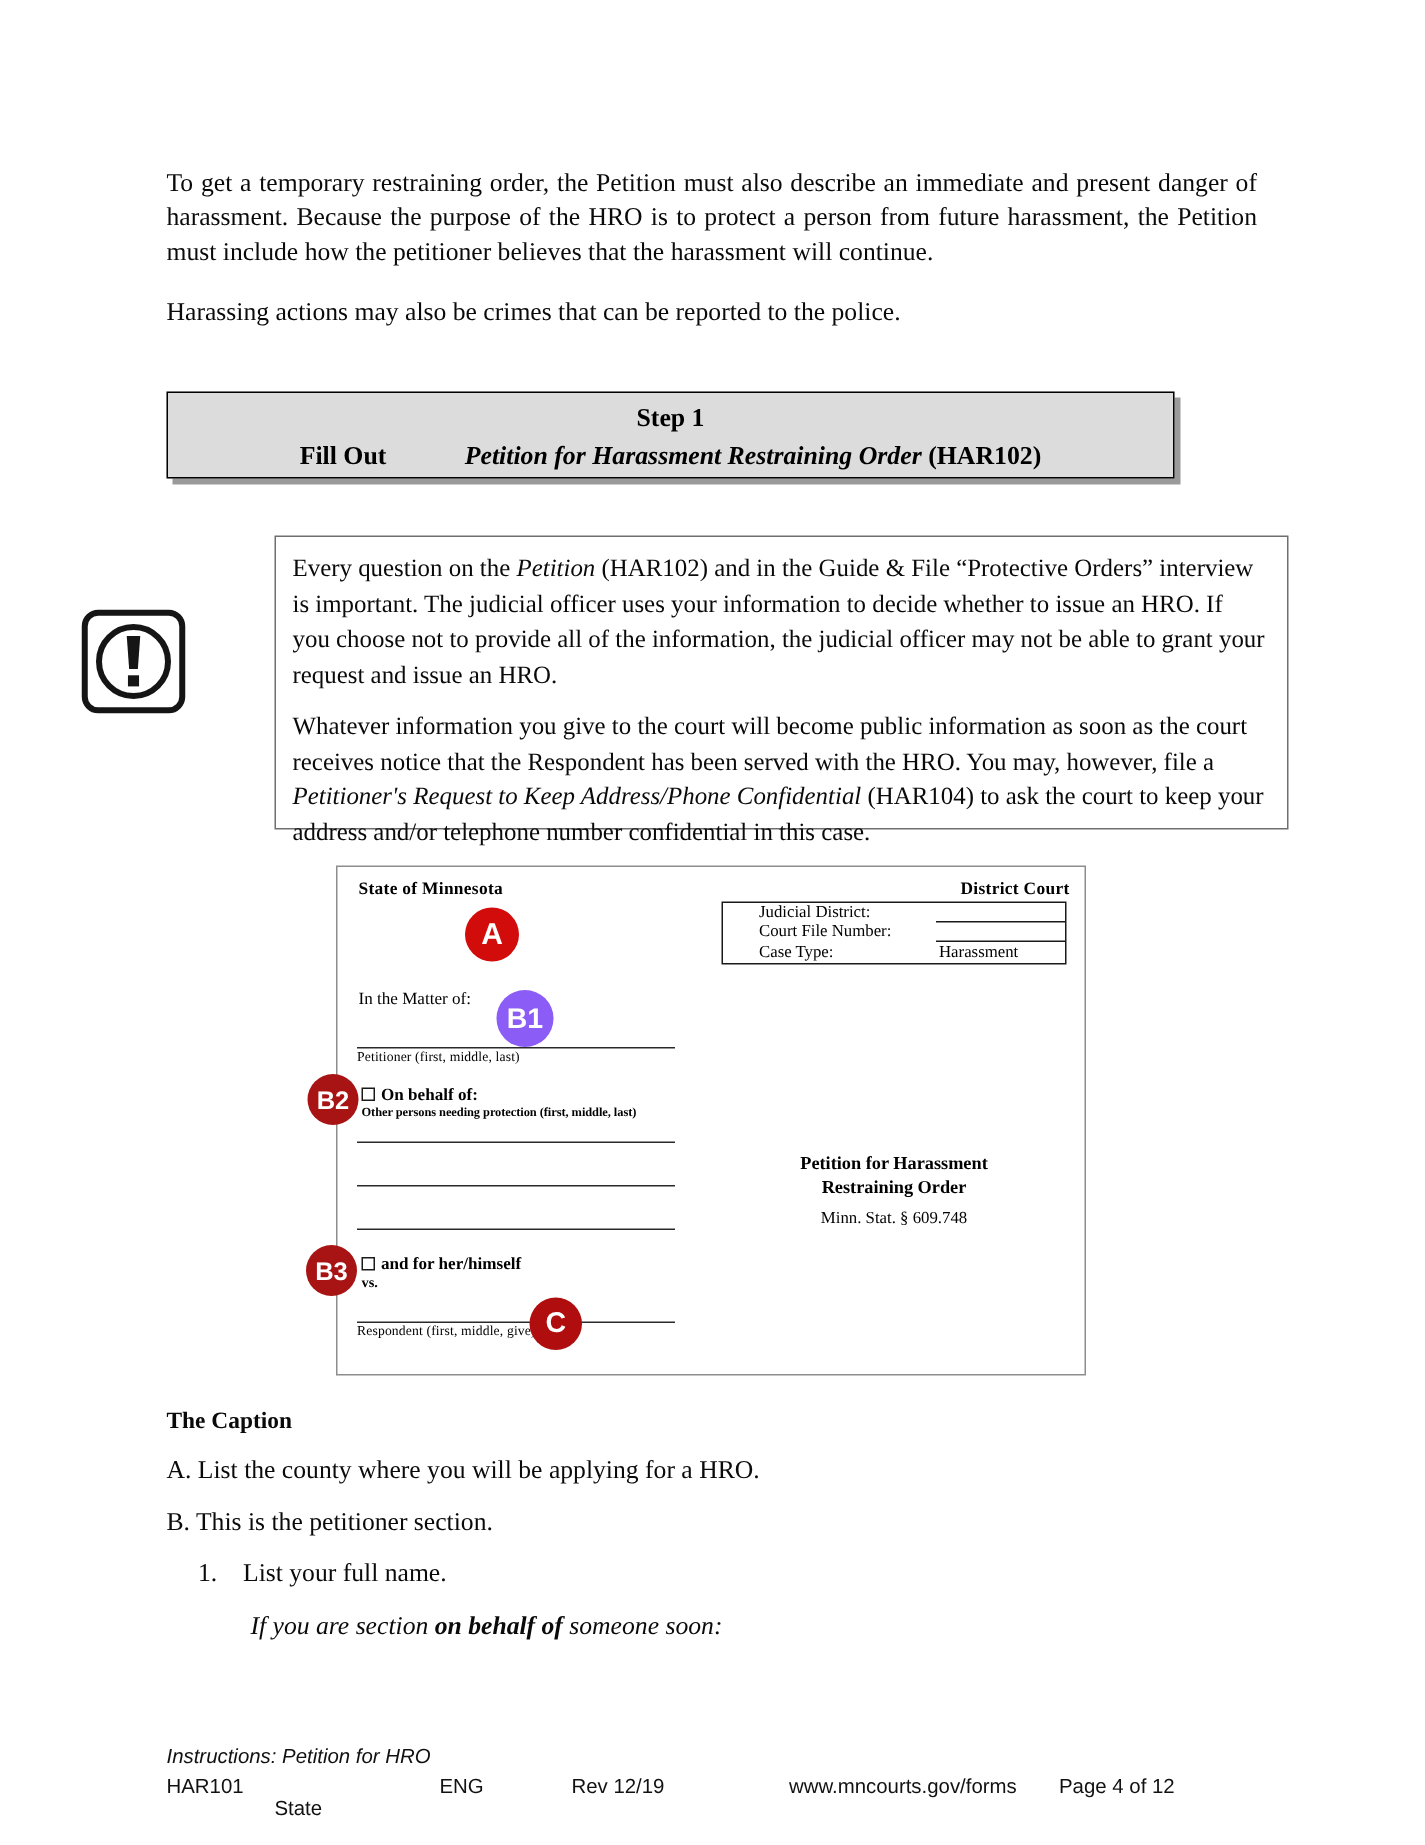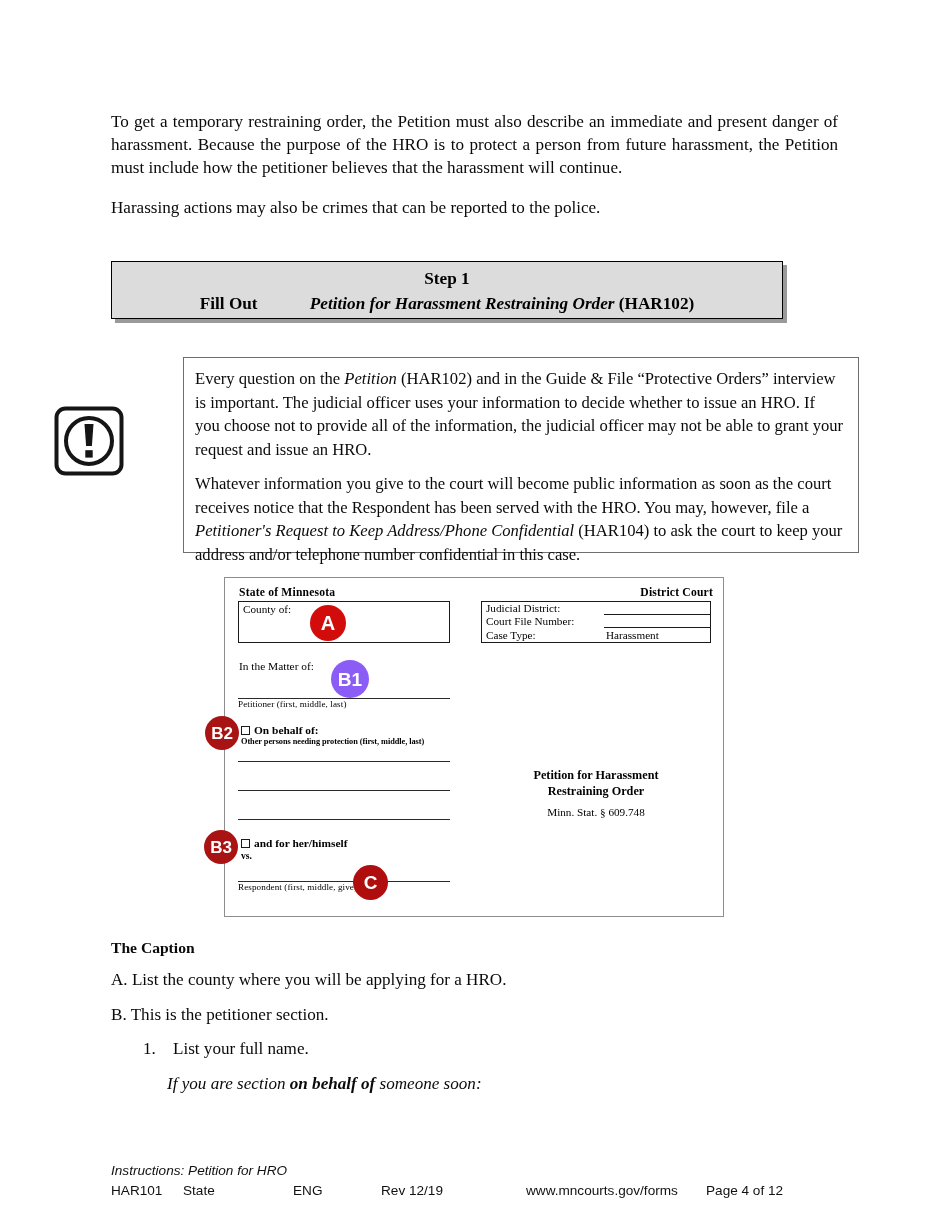--- a/index.html
+++ b/index.html
@@ -114,21 +114,21 @@
   #county-label {
     left: 4px; top: 1px; font-size: 11.2px;
   }
 
   #court-table {
     left: 256px; top: 23px; width: 230px; height: 42px;
     border: 1px solid #1a1a1a; box-sizing: border-box;
   }
   .ct-row {
     height: 13.3px; display: flex; align-items: flex-start;
-    font-size: 11.2px; padding-left: 4px; box-sizing: border-box;
+    font-size: 11.2px; padding-left: 4px; box-sizing: border-box; margin-left: 20px;
   }
   .ct-key { width: 118px; flex: 0 0 118px; line-height: 13px; }
   .ct-val {
     flex: 1; line-height: 13px; border-bottom: 1px solid #1a1a1a;
     height: 12.5px; box-sizing: border-box; padding-left: 2px;
   }
   .ct-val.noline { border-bottom: none; }
 
   #matter-of { left: 14px; top: 82px; font-size: 11.4px; }
 
@@ -183,21 +183,21 @@
   .instr {
     position: absolute;
     left: 111px;
     font-size: 17.1px;
     line-height: 22px;
     color: #0a0a0a;
   }
   #caption-head { top: 937px; font-weight: bold; font-size: 15.6px; }
   #item-a { top: 969px; }
   #item-b { top: 1004px; }
-  #item-b1 { top: 1038px; left: 143px; }
+  #item-b1 { top: 1038px; left: 132px; }
   #item-b1 .num { display: inline-block; width: 30px; }
   #item-note { top: 1073px; left: 167px; font-style: italic; }
   #item-note b { font-weight: bold; }
 
   
   #footer {
     position: absolute;
     left: 111px;
     top: 1162px;
     width: 740px;
@@ -206,21 +206,21 @@
     color: #111;
   }
   #footer-title { font-style: italic; line-height: 18px; }
   #footer-row {
     display: flex;
     line-height: 20px;
     margin-top: 1px;
   }
   #footer-row span { display: inline-block; }
   .fw1 { width: 72px; }
-  .fw2 { width: 110px; }
+  .fw2 { width: 110px; margin-top: 15px; }
   .fw3 { width: 88px; }
   .fw4 { width: 145px; }
   .fw5 { width: 180px; }
 </style>
 </head>
 <body>
 
 <div class="page">
 
   <div class="body-text" id="para1">To get a temporary restraining order, the Petition must also describe an immediate and present danger of harassment. Because the purpose of the HRO is to protect a person from future harassment, the Petition must include how the petitioner believes that the harassment will continue.</div>
@@ -241,23 +241,20 @@
   <div id="callout">
     <p class="callout-p"><span>Every question on the </span><span class="it">Petition</span><span> (HAR102) and in the Guide &amp; File “Protective Orders” interview is important.  The judicial officer uses your information to decide whether to issue an HRO. If you choose not to provide all of the information, the judicial officer may not be able to grant your request and issue an HRO.</span></p>
     <p class="callout-p"><span>Whatever information you give to the court will become public information as soon as the court receives notice that the Respondent has been served with the HRO.  You may, however, file a </span><span class="it">Petitioner's Request to Keep Address/Phone Confidential</span><span> (HAR104) to ask the court to keep your address and/or telephone number confidential in this case.</span></p>
   </div>
 
   <div id="form-shot">
 
     <div class="f-abs" id="state-mn">State of Minnesota</div>
     <div class="f-abs" id="district-court">District Court</div>
 
-    <div class="f-abs" id="county-box">
-      <div class="f-abs" id="county-label">County of:</div>
-    </div>
 
     <div class="f-abs" id="court-table">
       <div class="ct-row">
         <span class="ct-key">Judicial District:</span>
         <span class="ct-val"></span>
       </div>
       <div class="ct-row">
         <span class="ct-key">Court File Number:</span>
         <span class="ct-val"></span>
       </div>

